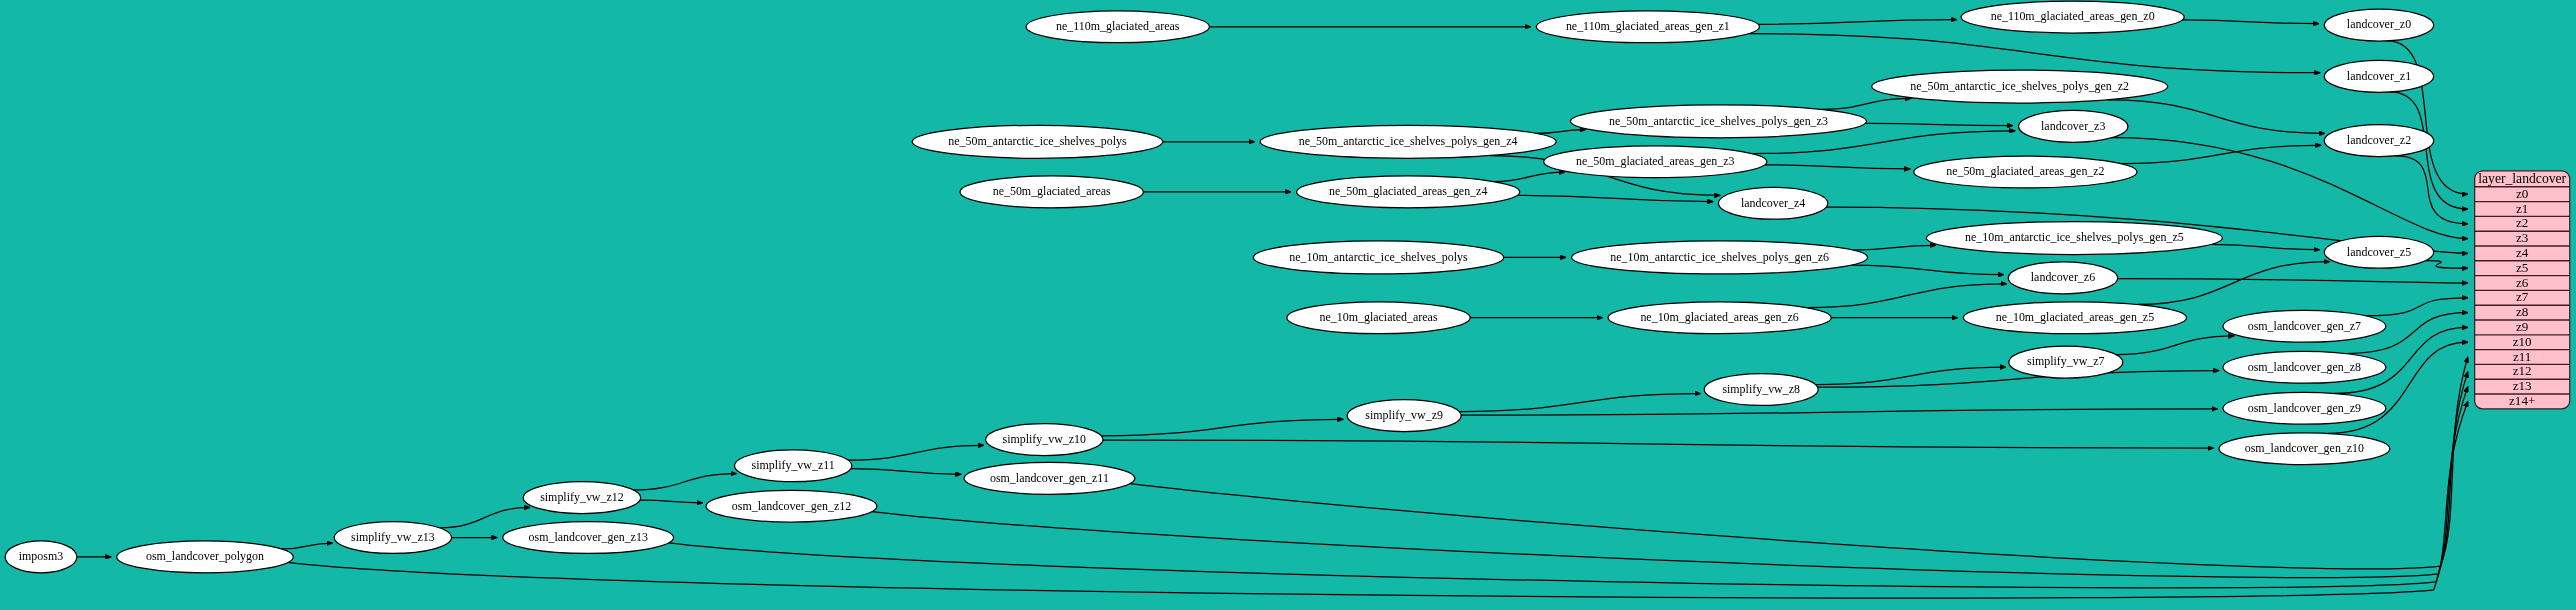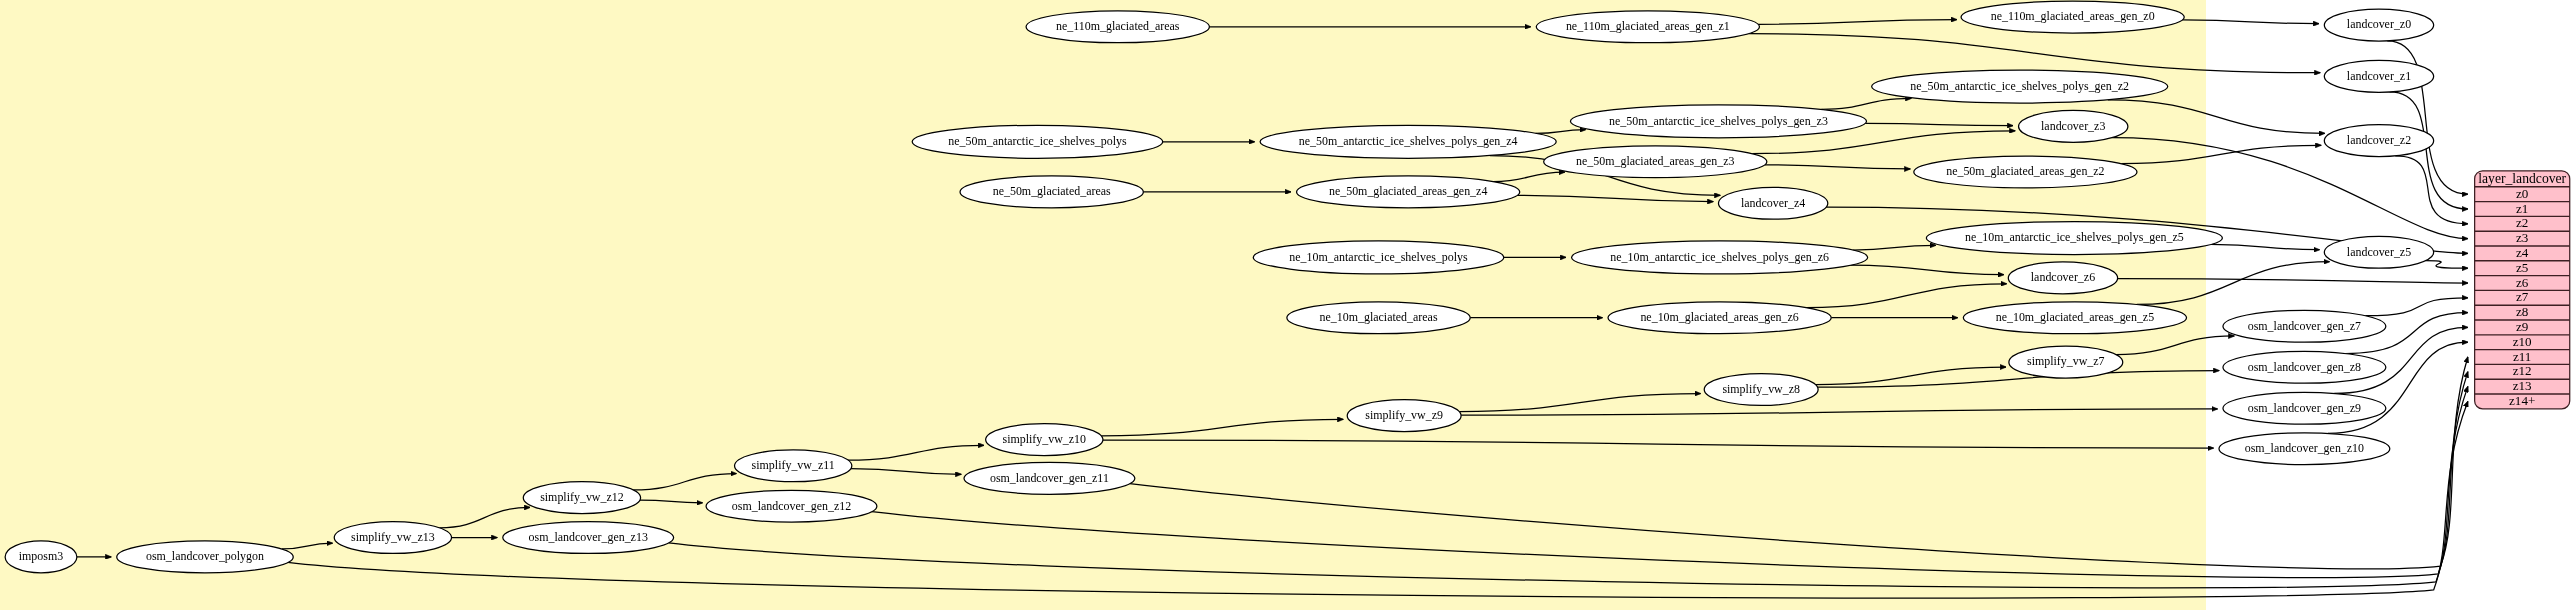--- a/index.html
+++ b/index.html
@@ -1,16 +1,16 @@
 <!DOCTYPE html>
 <html style="font-size:9px"><head>
 <meta charset="utf-8">
 <style>
   html,body{margin:0;padding:0;background:#ffffff;}
-  #root{position:relative;width:2206px;height:611px;background:#fef9c3;
+  #root{position:relative;width:2576px;height:611px;background:#14b8a6;
         font-family:"Liberation Serif","DejaVu Serif",serif;}
   svg#graph{position:absolute;left:0;top:0;width:2576px;height:611px;}
   .ell{fill:#ffffff;stroke:#000000;stroke-width:2.2;}
   .nlabel{font-family:"Liberation Serif","DejaVu Serif",serif;font-size:21px;
           fill:#000000;text-anchor:middle;dominant-baseline:middle;}
   .edge{fill:none;stroke:#000000;stroke-width:2.2;}
   .arrow{fill:#000000;stroke:#000000;stroke-width:1;}
   .tbl-body{fill:#ffc0cb;stroke:#3d1f23;stroke-width:2.2;}
   .tbl-line{stroke:#3d1f23;stroke-width:2.4;}
   .tbl-label{font-family:"Liberation Serif","DejaVu Serif",serif;font-size:23px;

